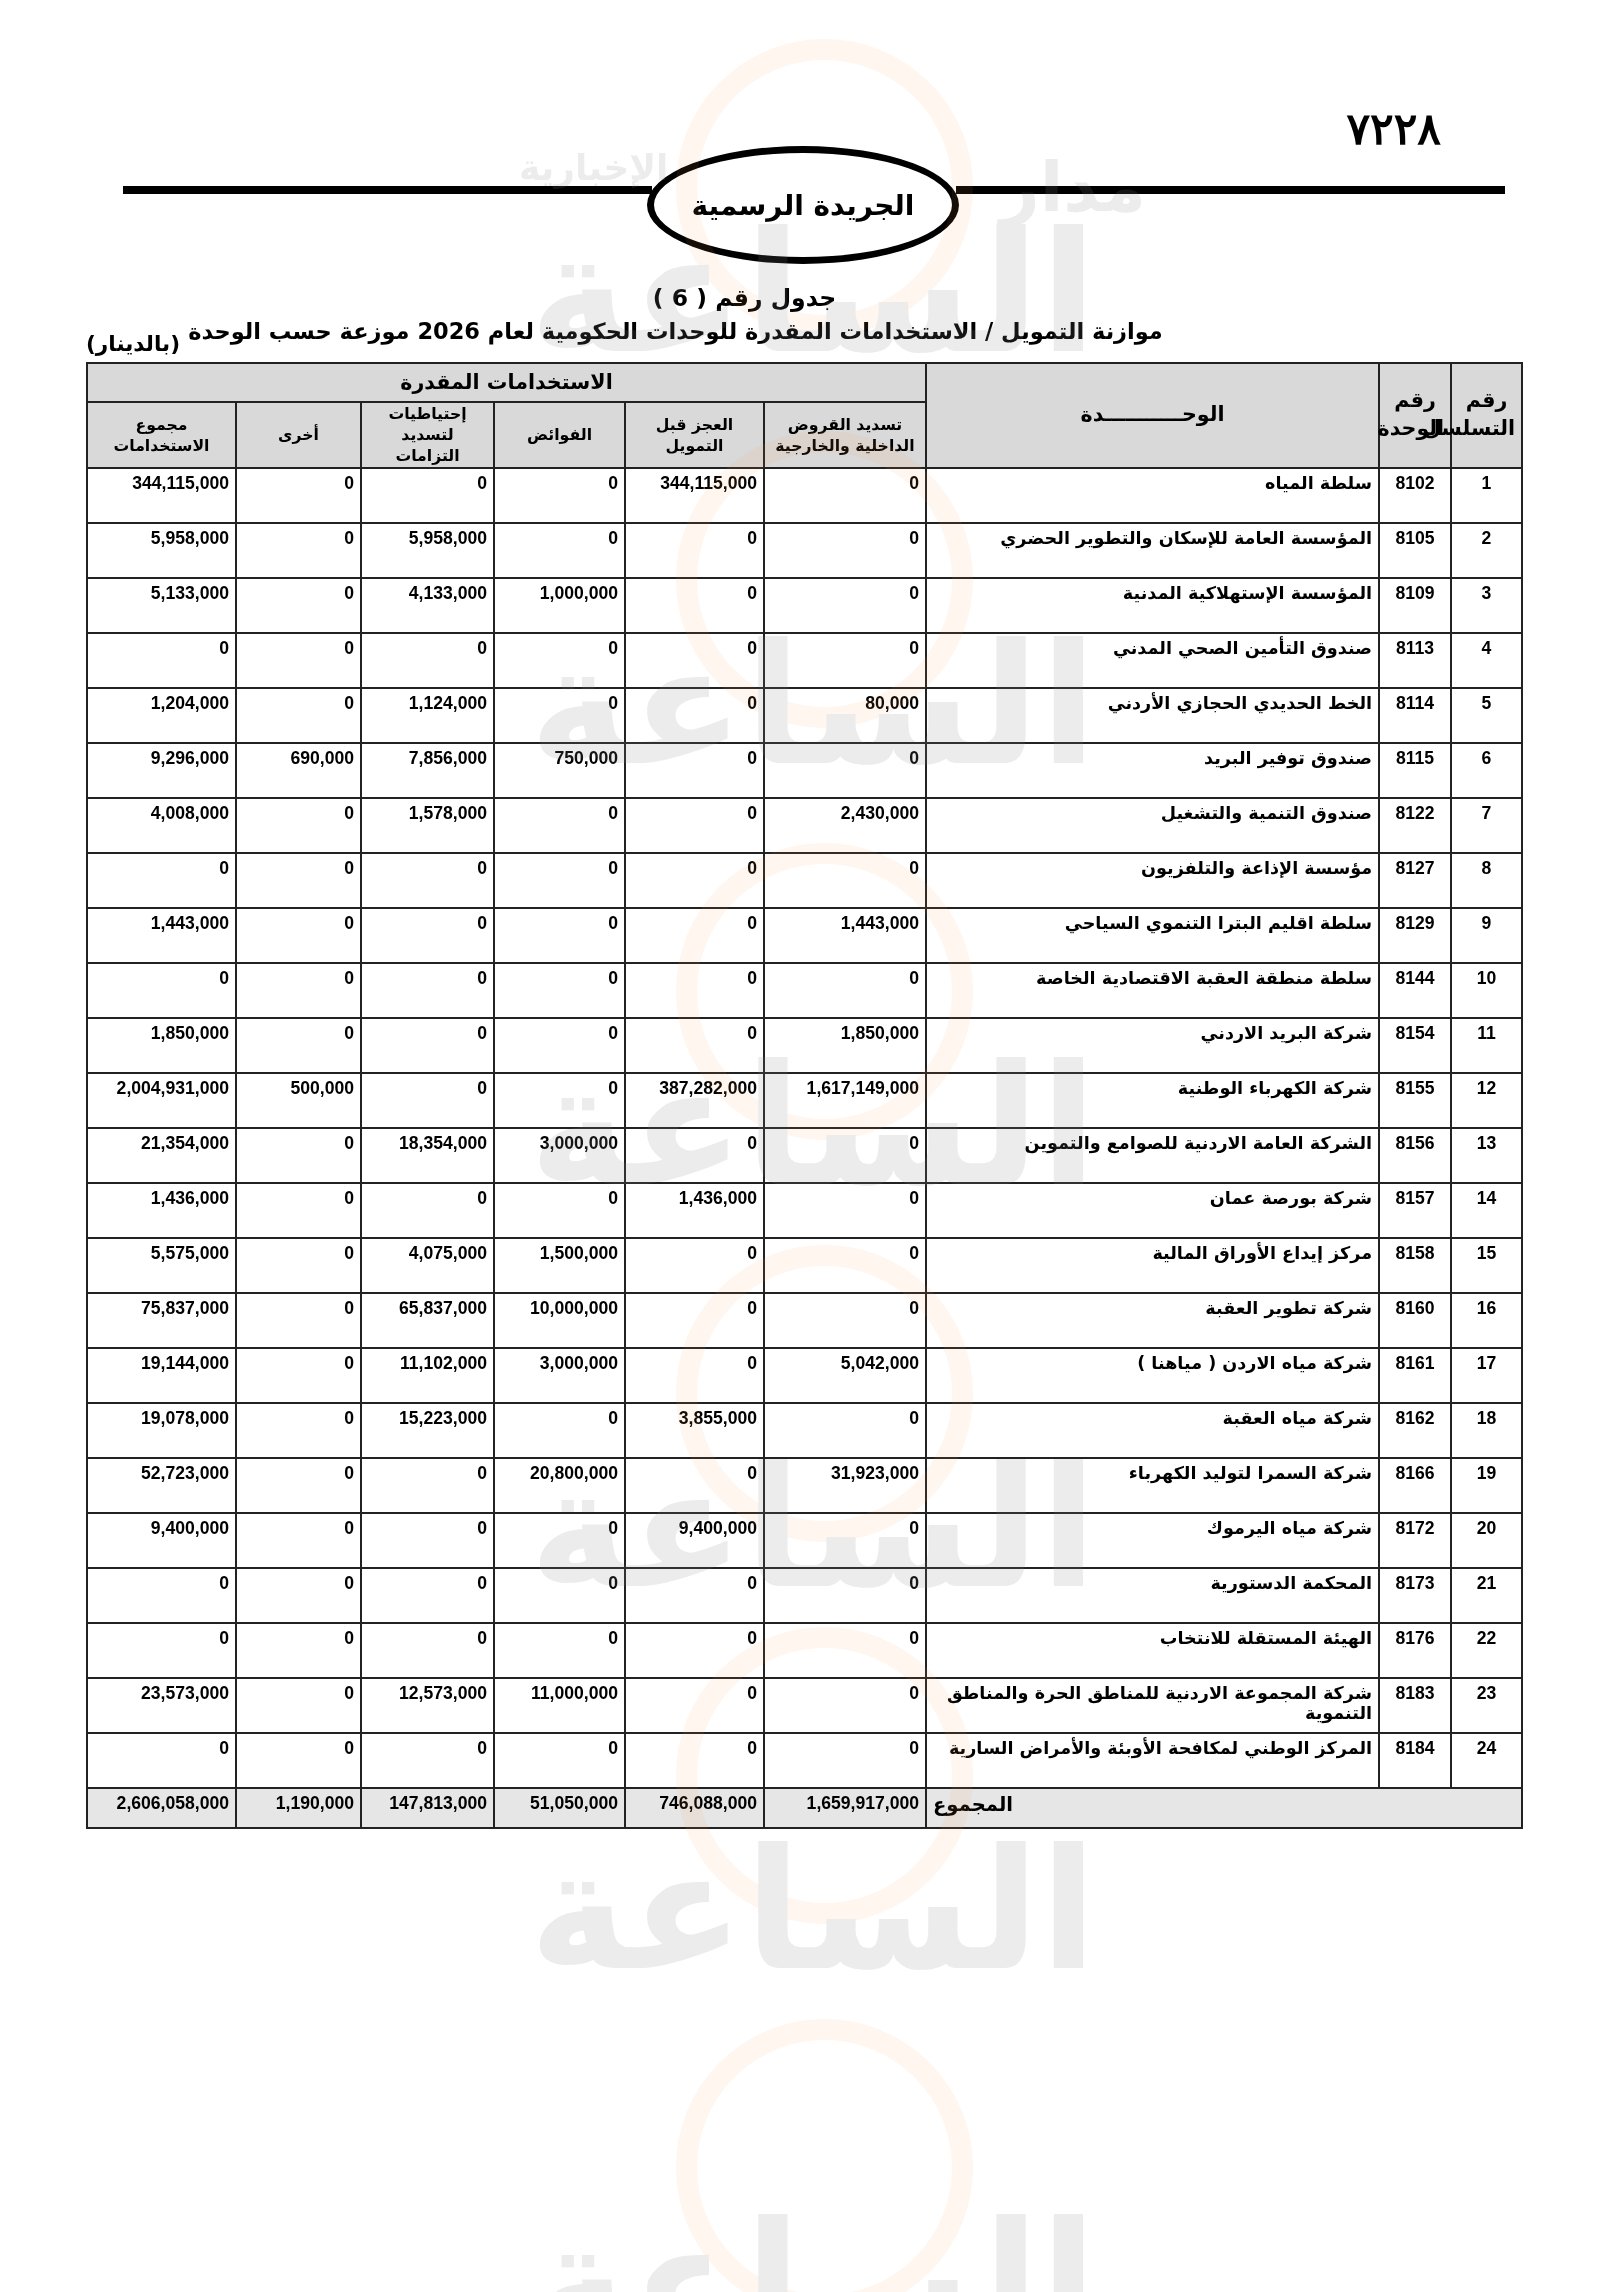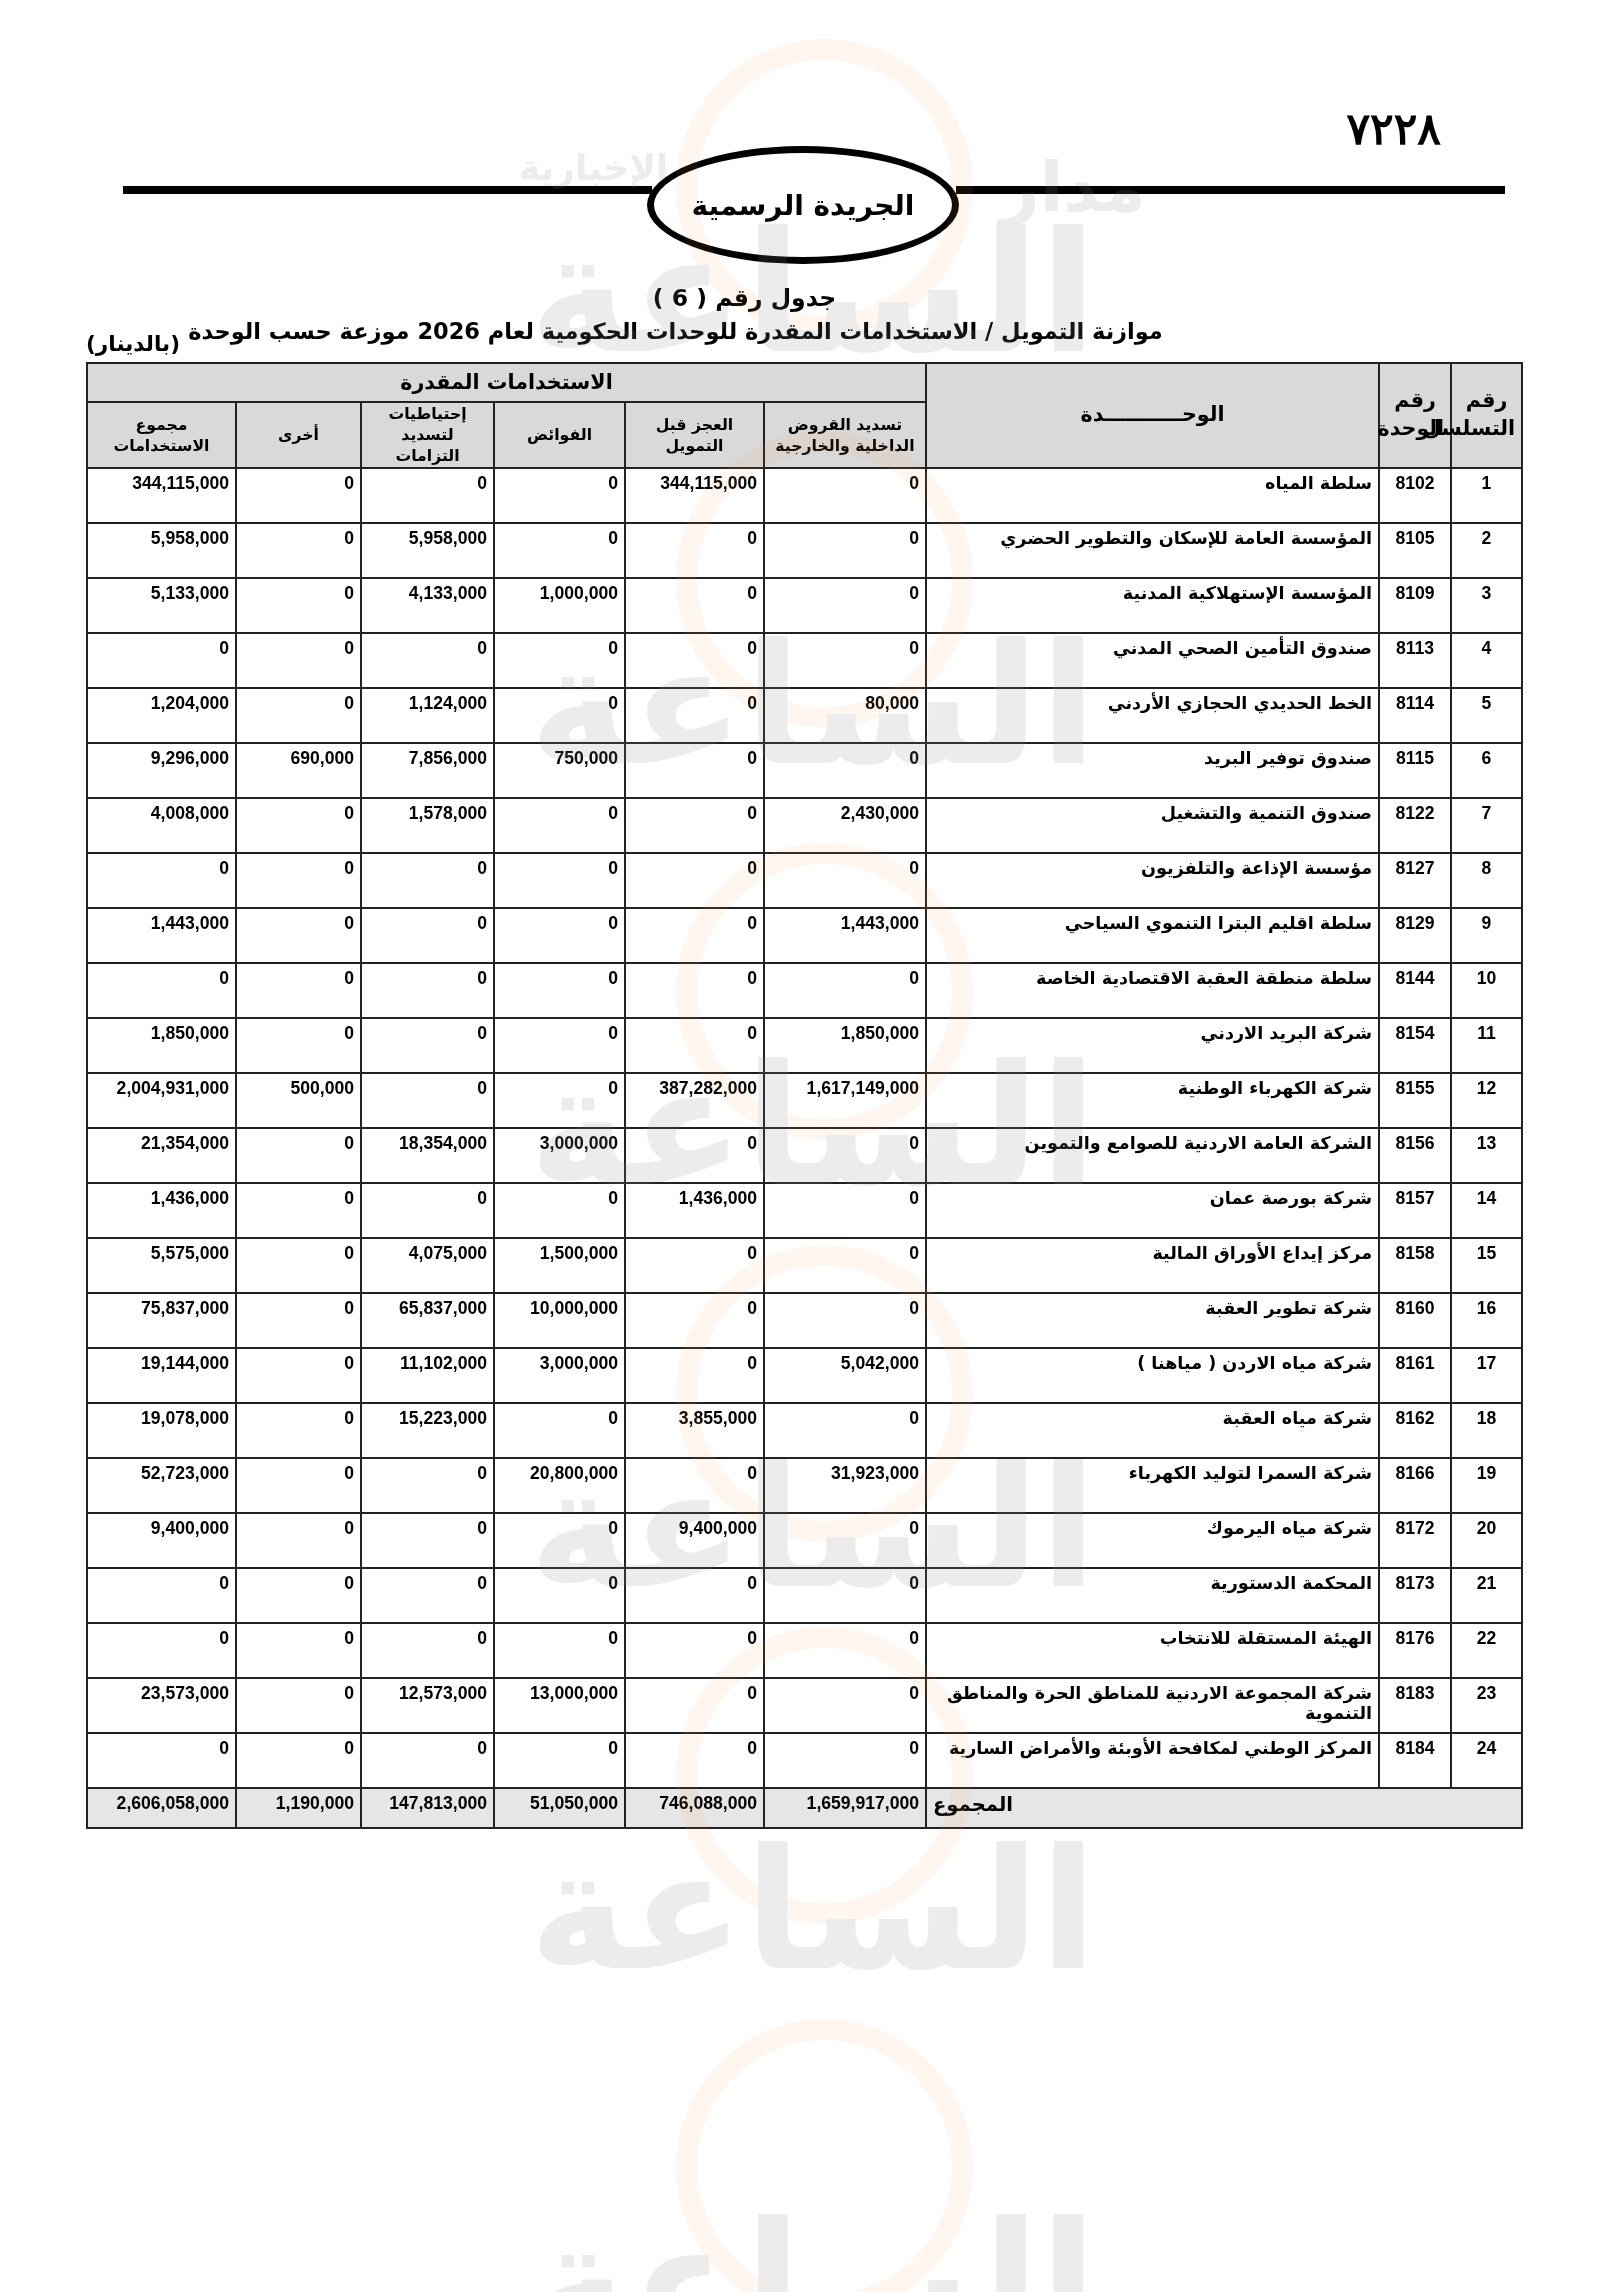--- a/index.html
+++ b/index.html
@@ -315,21 +315,21 @@
         <td class="num">0</td>
         <td class="num">0</td>
         <td class="num">0</td>
       </tr>
       <tr>
         <td class="seq">23</td>
         <td class="code">8183</td>
         <td class="name">شركة المجموعة الاردنية للمناطق الحرة والمناطق التنموية</td>
         <td class="num">0</td>
         <td class="num">0</td>
-        <td class="num">13,000,000</td>
+        <td class="num">11,000,000</td>
         <td class="num">12,573,000</td>
         <td class="num">0</td>
         <td class="num">23,573,000</td>
       </tr>
       <tr>
         <td class="seq">24</td>
         <td class="code">8184</td>
         <td class="name">المركز الوطني لمكافحة الأوبئة والأمراض السارية</td>
         <td class="num">0</td>
         <td class="num">0</td>

